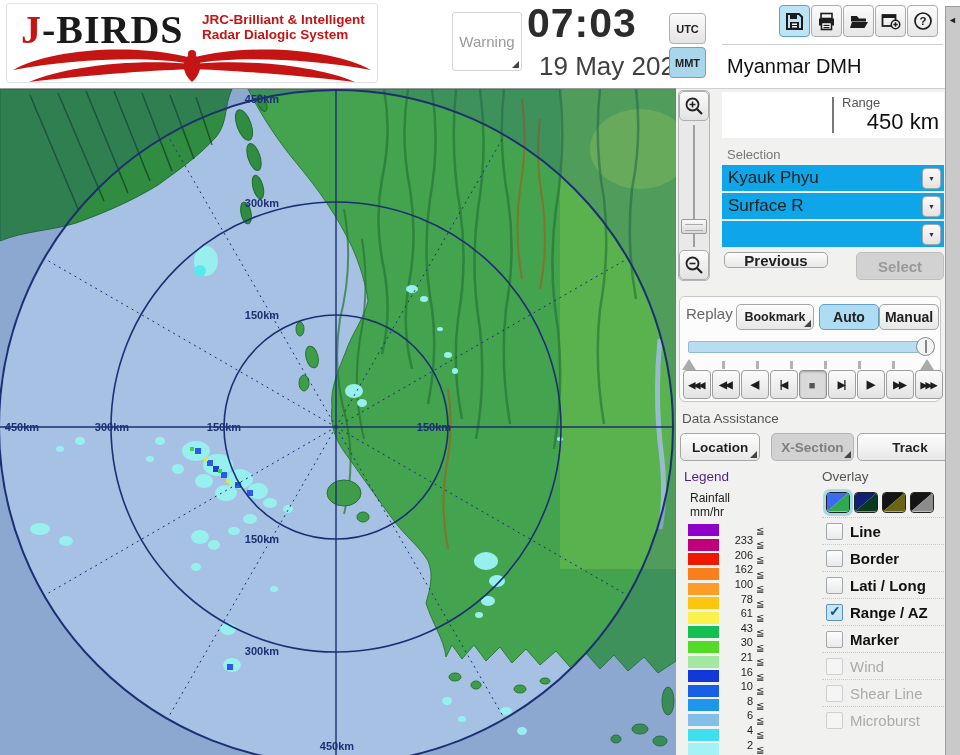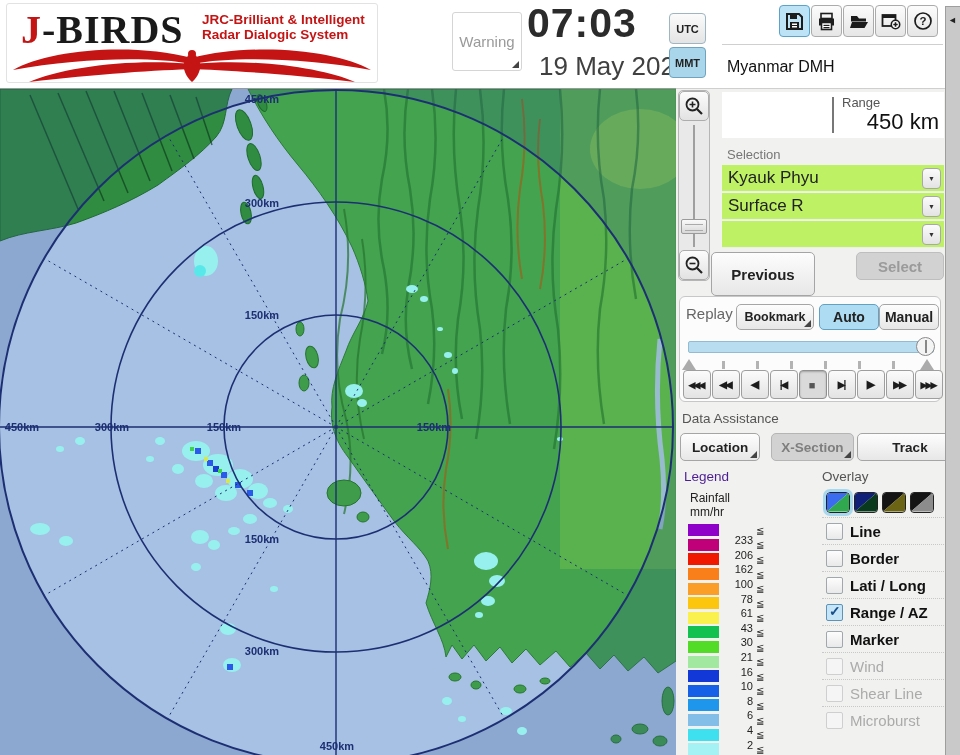--- a/index.html
+++ b/index.html
@@ -22,21 +22,21 @@
   #clock-time { position:absolute; left:527px; top:0px; width:152px; font-size:41px; font-weight:bold; color:#2B2B2B; letter-spacing:1px; }
   #clock-date { position:absolute; left:531px; top:51px; font-size:26px; color:#404040;margin-left:8px; }
 
   .tzbtn { position:absolute; left:669px; width:37px; height:31px; border:1px solid #9DB6C2; border-radius:4px; font-size:11px; font-weight:bold; color:#222; display:flex; align-items:center; justify-content:center; background:linear-gradient(#FBFBFB,#E4E4E4); }
   #utc-btn { top:13px; }
   #mmt-btn { top:47px; background:#A9D6EA; border-color:#6FA3BE; }
 
   .toolbtn { position:absolute; top:5px; width:31px; height:32px; border:1px solid #ABABAB; border-radius:4px; background:linear-gradient(#FCFCFC,#E6E6E6); display:flex; align-items:center; justify-content:center; }
   .toolbtn.active { background:#BCE4F6; border-color:#5BA3C8; }
   #hdr-divider { position:absolute; left:722px; top:44px; width:221px; height:1px; background:#CFCFCF; }
-  #station-name { position:absolute; left:727px; top:50px; width:216px; height:33px; font-size:16px; color:#111; background:#fff; display:flex; align-items:center; }
+  #station-name { position:absolute; left:727px; top:50px; width:216px; height:33px; font-size:20px; color:#111; background:#fff; display:flex; align-items:center; }
 
   
   #right-strip { position:absolute; left:945px; top:6px; width:15px; height:749px; background:#C9C9C9; border-left:1px solid #9E9E9E; border-top:1px solid #9E9E9E; }
   #collapse-arrow { position:absolute; left:2px; top:8px; font-size:9px; color:#222; }
 
   
   #map { position:absolute; left:0; top:88px; width:676px; height:667px; border-top:1px solid #9A9A9A; }
 
   
   #panel { position:absolute; left:676px; top:88px; width:269px; height:667px; background:#F1F1EF; overflow:hidden; border-top:1px solid #CFCFCF; }
@@ -48,26 +48,26 @@
   #zoom-thumb { position:absolute; left:2px; top:128px; width:26px; height:15px; background:linear-gradient(#FAFAFA,#D8D8D8); border:1px solid #9B9B9B; border-radius:2px; }
   #zoom-thumb::after { content:""; position:absolute; left:3px; right:3px; top:4px; border-top:1px solid #AAA; border-bottom:1px solid #AAA; height:5px; }
 
   
   #range-box { position:absolute; left:46px; top:3px; width:222px; height:46px; background:#fff; }
   #range-sep { position:absolute; left:110px; top:5px; width:2px; height:36px; background:#777; }
   #range-label { position:absolute; left:120px; top:3px; font-size:13px; color:#555; }
   #range-value { position:absolute; right:5px; top:17px; font-size:22px; color:#111; }
 
   #selection-label { position:absolute; left:51px; top:58px; font-size:13px; color:#777; }
-  .ddrow { position:absolute; left:46px; width:222px; height:27px; background:#bef264; border-bottom:1px solid #EDEDEB; }
+  .ddrow { position:absolute; left:46px; width:222px; height:27px; background:#0ea5e9; border-bottom:1px solid #EDEDEB; }
   .ddtext { position:absolute; left:6px; top:3px; font-size:17px; color:#222; }
   .ddbtn { position:absolute; right:3px; top:3px; width:19px; height:21px; border:1px solid #A8A8A8; border-radius:4px; background:linear-gradient(#FBFBFB,#E3E3E3); font-size:7px; color:#333; display:flex; align-items:center; justify-content:center; }
 
   .pbtn { border:1px solid #A5A5A5; border-radius:5px; background:linear-gradient(#FDFDFD,#E7E7E7); font-weight:bold; font-size:15px; color:#222; display:flex; align-items:center; justify-content:center; position:absolute; }
-  #previous-btn { left:35px; top:163px; width:104px; height:44px; }
+  #previous-btn { left:48px; top:163px; width:104px; height:16px; }
   #select-btn { left:180px; top:163px; width:88px; height:28px; background:#D2D2D2; border-color:#BEBEBE; color:#9A9A9A; }
 
   
   #replay-box { position:absolute; left:3px; top:207px; width:262px; height:106px; background:#FCFCFC; border:1px solid #C7C7C7; border-radius:6px; }
   #replay-label { position:absolute; left:6px; top:8px; font-size:15px; color:#666; }
   #bookmark-btn { left:56px; top:7px; width:78px; height:26px; font-size:12.5px; position:absolute; }
   #auto-btn { left:139px; top:7px; width:60px; height:26px; background:#AEDCF2; border-color:#63A0C2; font-size:14px; position:absolute; }
   #manual-btn { left:199px; top:7px; width:60px; height:26px; font-size:14px; position:absolute; }
   .rbtn { border:1px solid #A5A5A5; border-radius:5px; background:linear-gradient(#FDFDFD,#E7E7E7); font-weight:bold; color:#222; display:flex; align-items:center; justify-content:center; }
   #replay-track { position:absolute; left:8px; top:44px; width:246px; height:12px; background:#B9DDF0; border:1px solid #93BCD2; border-radius:2px; }

